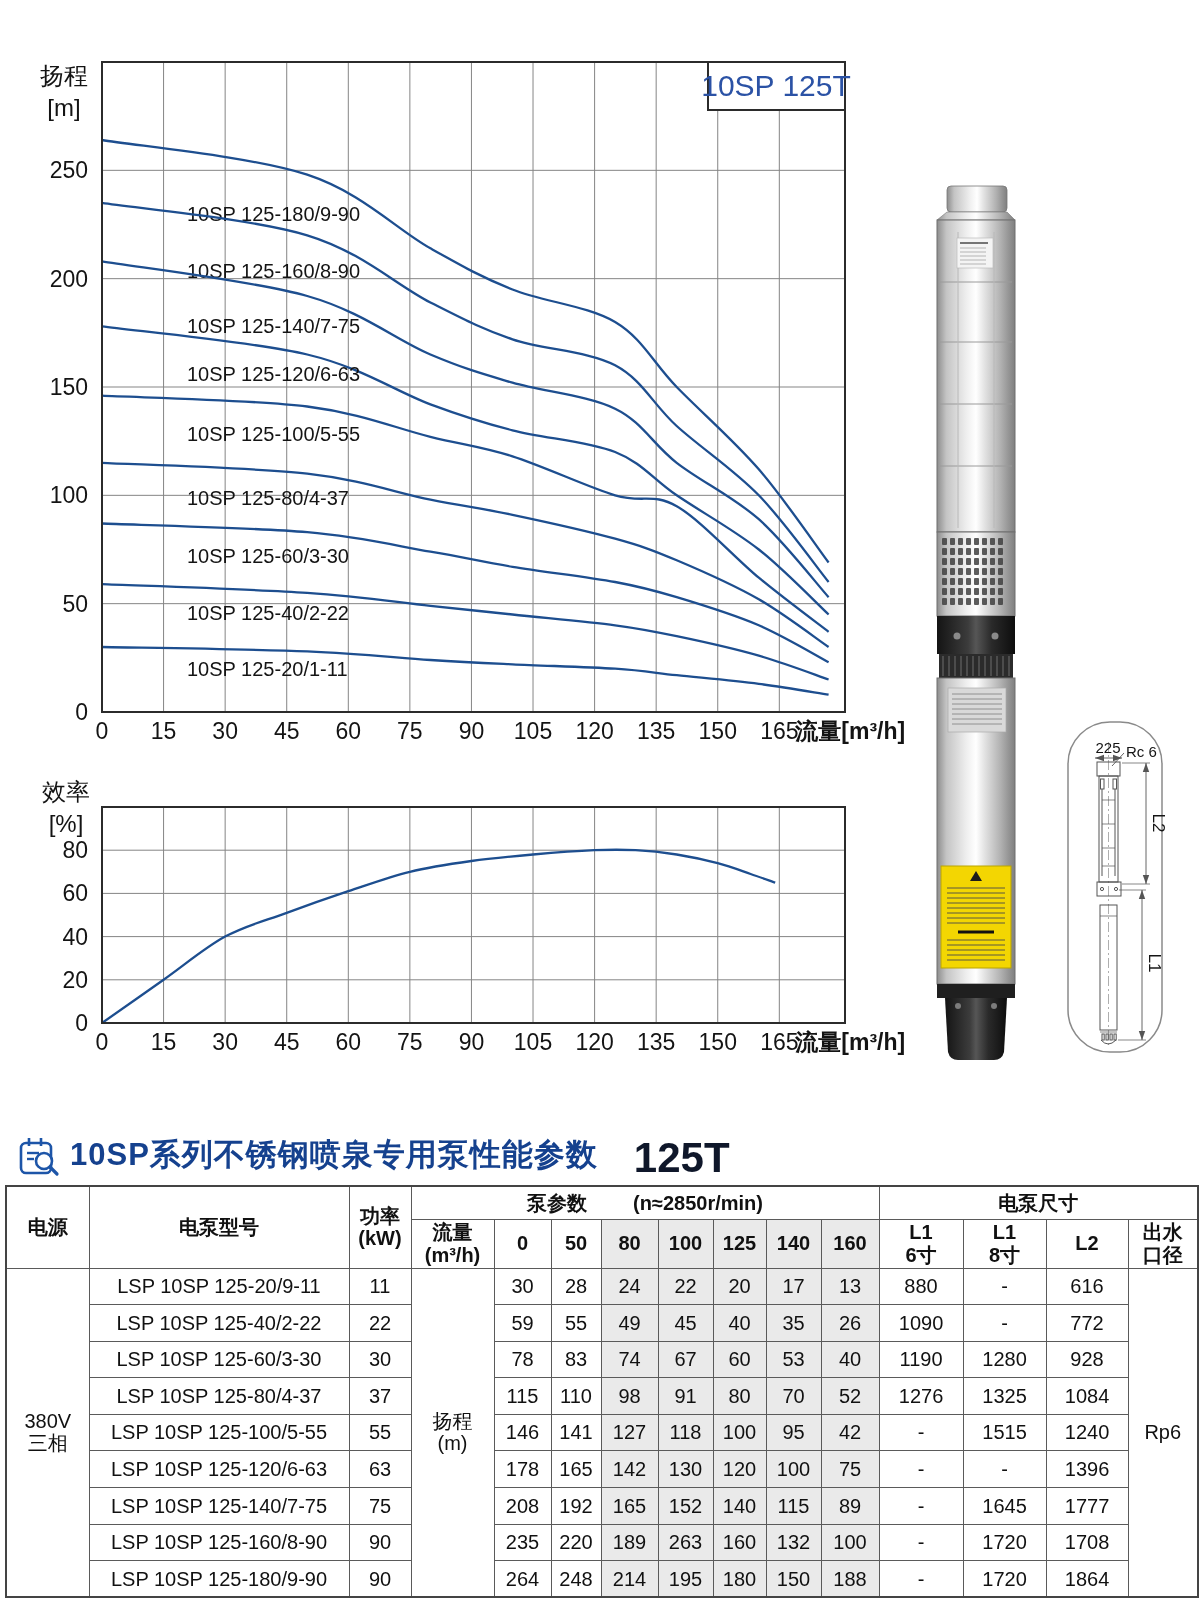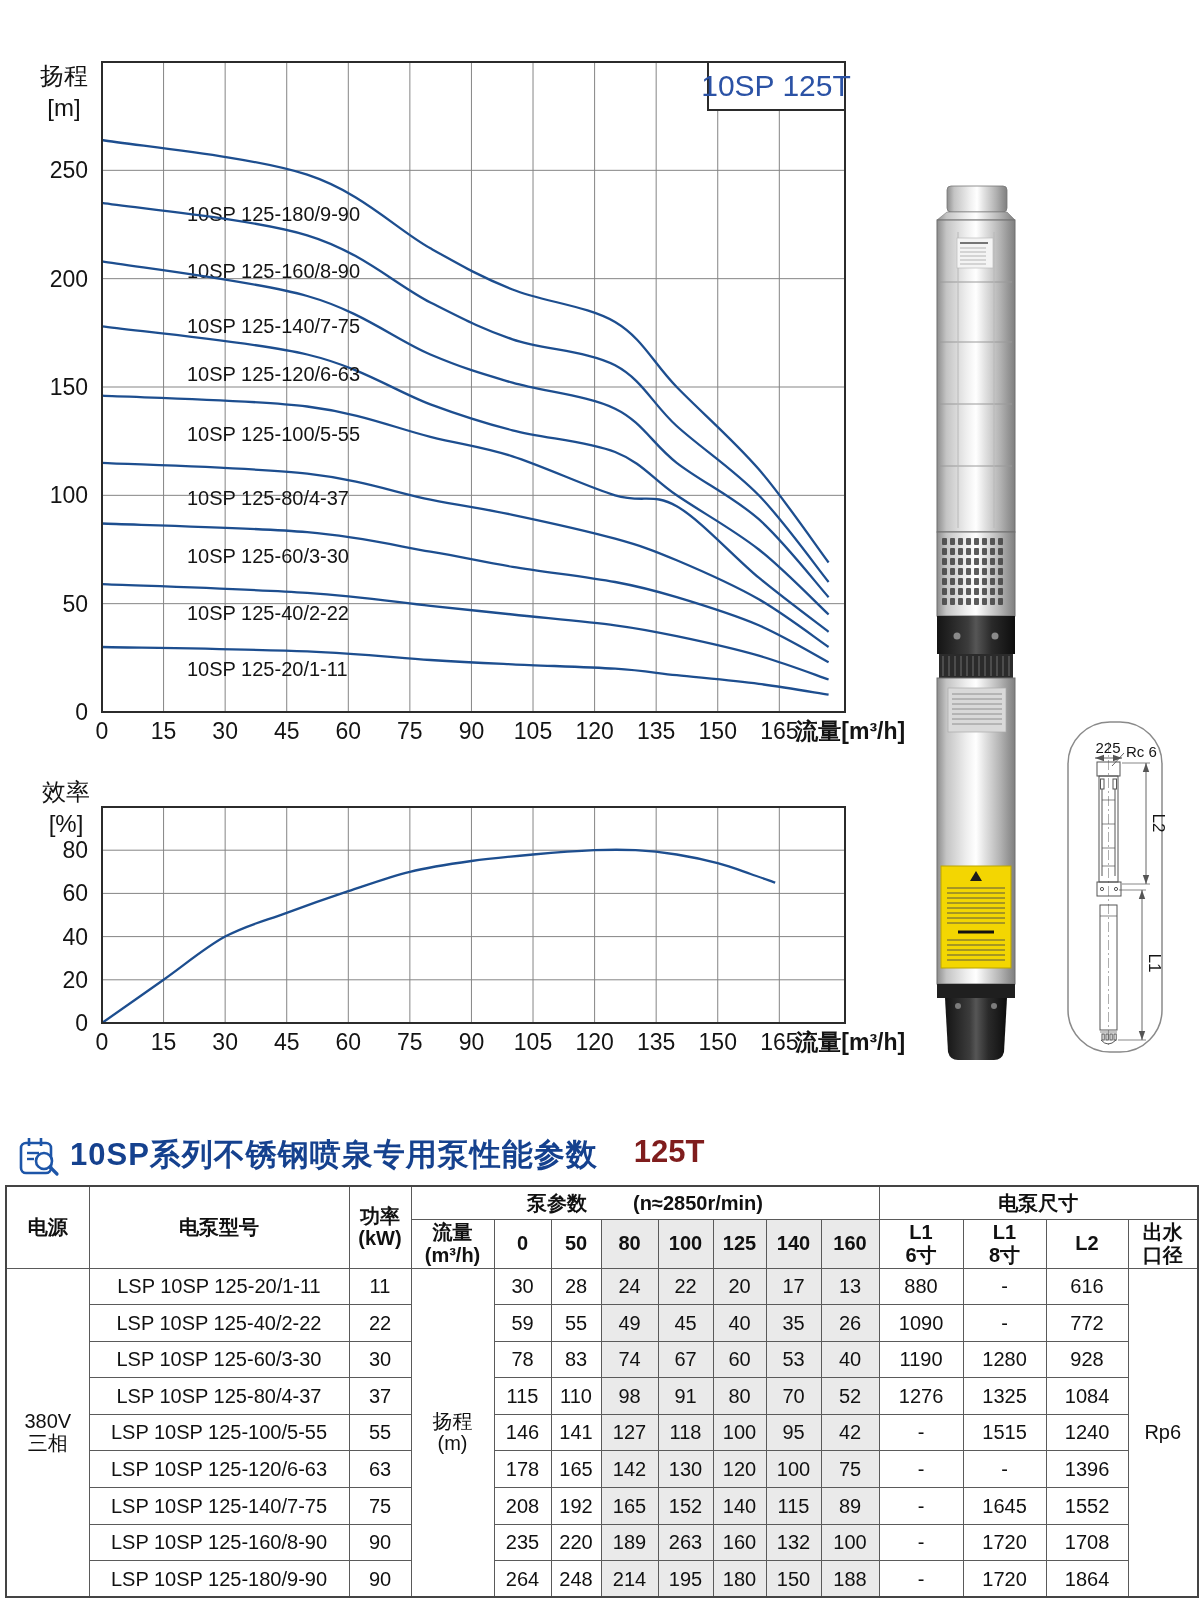--- a/index.html
+++ b/index.html
@@ -1,21 +1,21 @@
 <!DOCTYPE html>
 <html><head>
 <meta charset="utf-8">
 <style>
   html,body{margin:0;padding:0;background:#fff;}
   body{font-family:"Liberation Sans","DejaVu Sans",sans-serif;color:#111;}
   .page{position:relative;width:1200px;height:1600px;background:#fff;overflow:hidden;}
   #fig{position:absolute;left:0;top:0;}
   .section-head{position:absolute;left:16px;top:1116px;display:flex;align-items:flex-start;gap:8px;margin-top:18px;}
   .section-head .ttl{font-size:31px;font-weight:700;color:#15418e;letter-spacing:1px;}
-  .section-head .suffix{margin-left:28px;font-size:31px;font-weight:700;color:#7f1d1d;}
+  .section-head .suffix{margin-left:28px;font-size:42px;font-weight:700;color:#0f172a;}
   table{position:absolute;left:5px;top:1185px;border-collapse:collapse;table-layout:fixed;
         width:1192px;border:2px solid #444;background:#fff;}
   th,td{border:1.5px solid #5a5a5a;text-align:center;vertical-align:middle;padding:0;
         font-size:20px;color:#111;line-height:1.12;overflow:hidden;}
   thead th{font-weight:700;}
   thead tr.r1{height:33px;}
   thead tr.r2{height:49px;}
   tbody tr{height:36.6px;}
   .gray{background:#eaeaea;}
   .speed{margin-left:46px;}
@@ -380,21 +380,21 @@
           <div>口径</div>
         </th>
       </tr>
     </thead>
     <tbody id="tb">
         <tr>
           <td rowspan="9">
             <div>380V</div>
             <div>三相</div>
           </td>
-          <td>LSP 10SP 125-20/1-11</td>
+          <td>LSP 10SP 125-20/9-11</td>
           <td>11</td>
           <td rowspan="9">
             <div>扬程</div>
             <div>(m)</div>
           </td>
           <td>30</td>
           <td>28</td>
           <td class="gray">24</td>
           <td class="gray">22</td>
           <td class="gray">20</td>
@@ -480,21 +480,21 @@
           <td>75</td>
           <td>208</td>
           <td>192</td>
           <td class="gray">165</td>
           <td class="gray">152</td>
           <td class="gray">140</td>
           <td class="gray">115</td>
           <td class="gray">89</td>
           <td>-</td>
           <td>1645</td>
-          <td>1552</td>
+          <td>1777</td>
         </tr>
         <tr>
           <td>LSP 10SP 125-160/8-90</td>
           <td>90</td>
           <td>235</td>
           <td>220</td>
           <td class="gray">189</td>
           <td class="gray">263</td>
           <td class="gray">160</td>
           <td class="gray">132</td>

